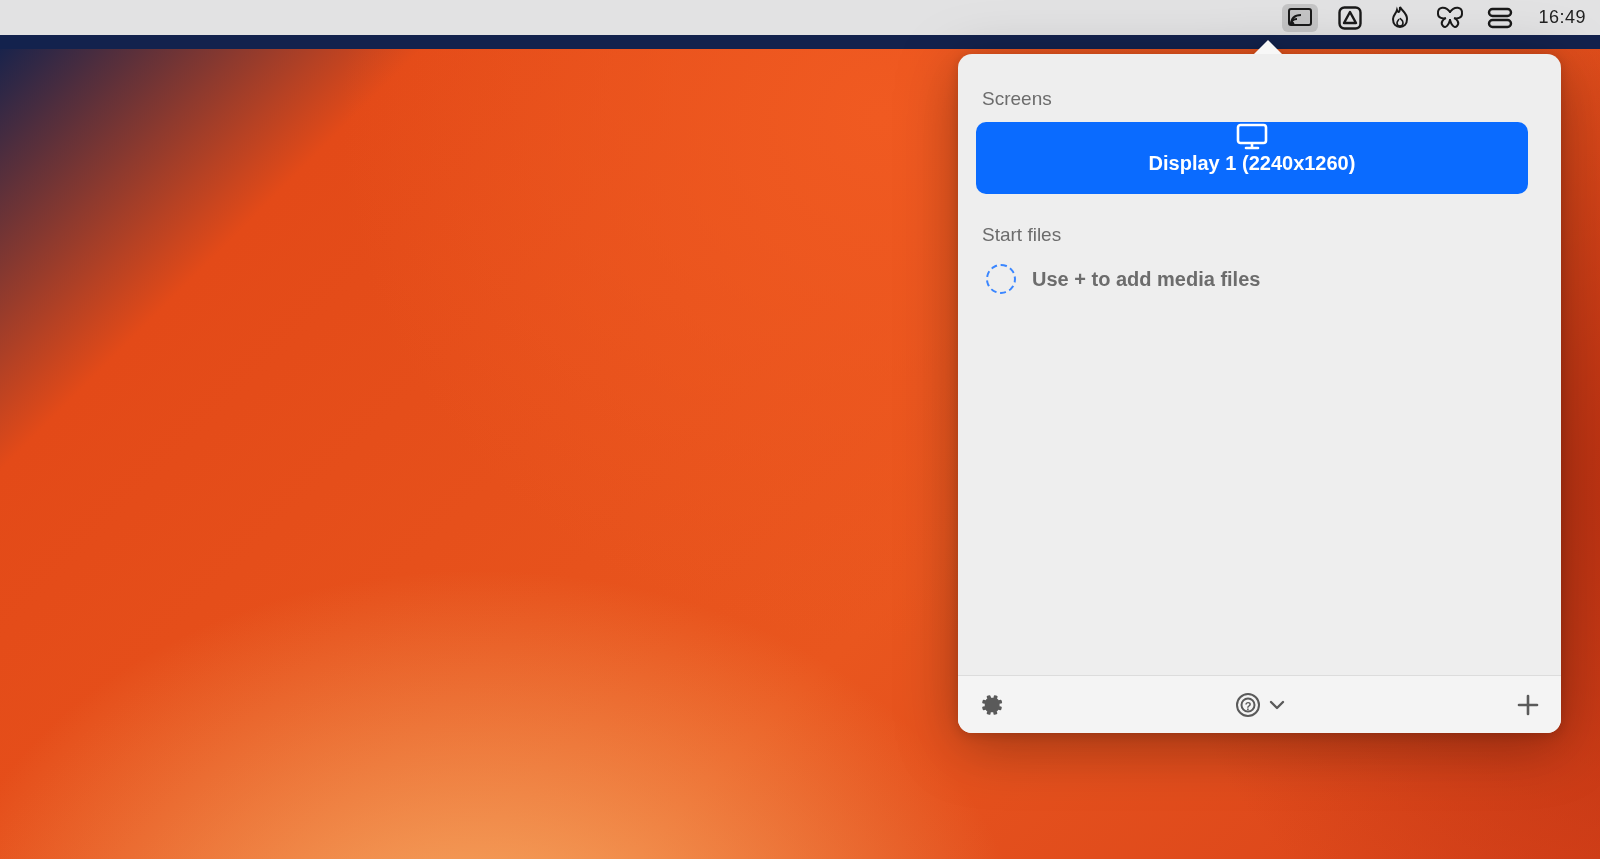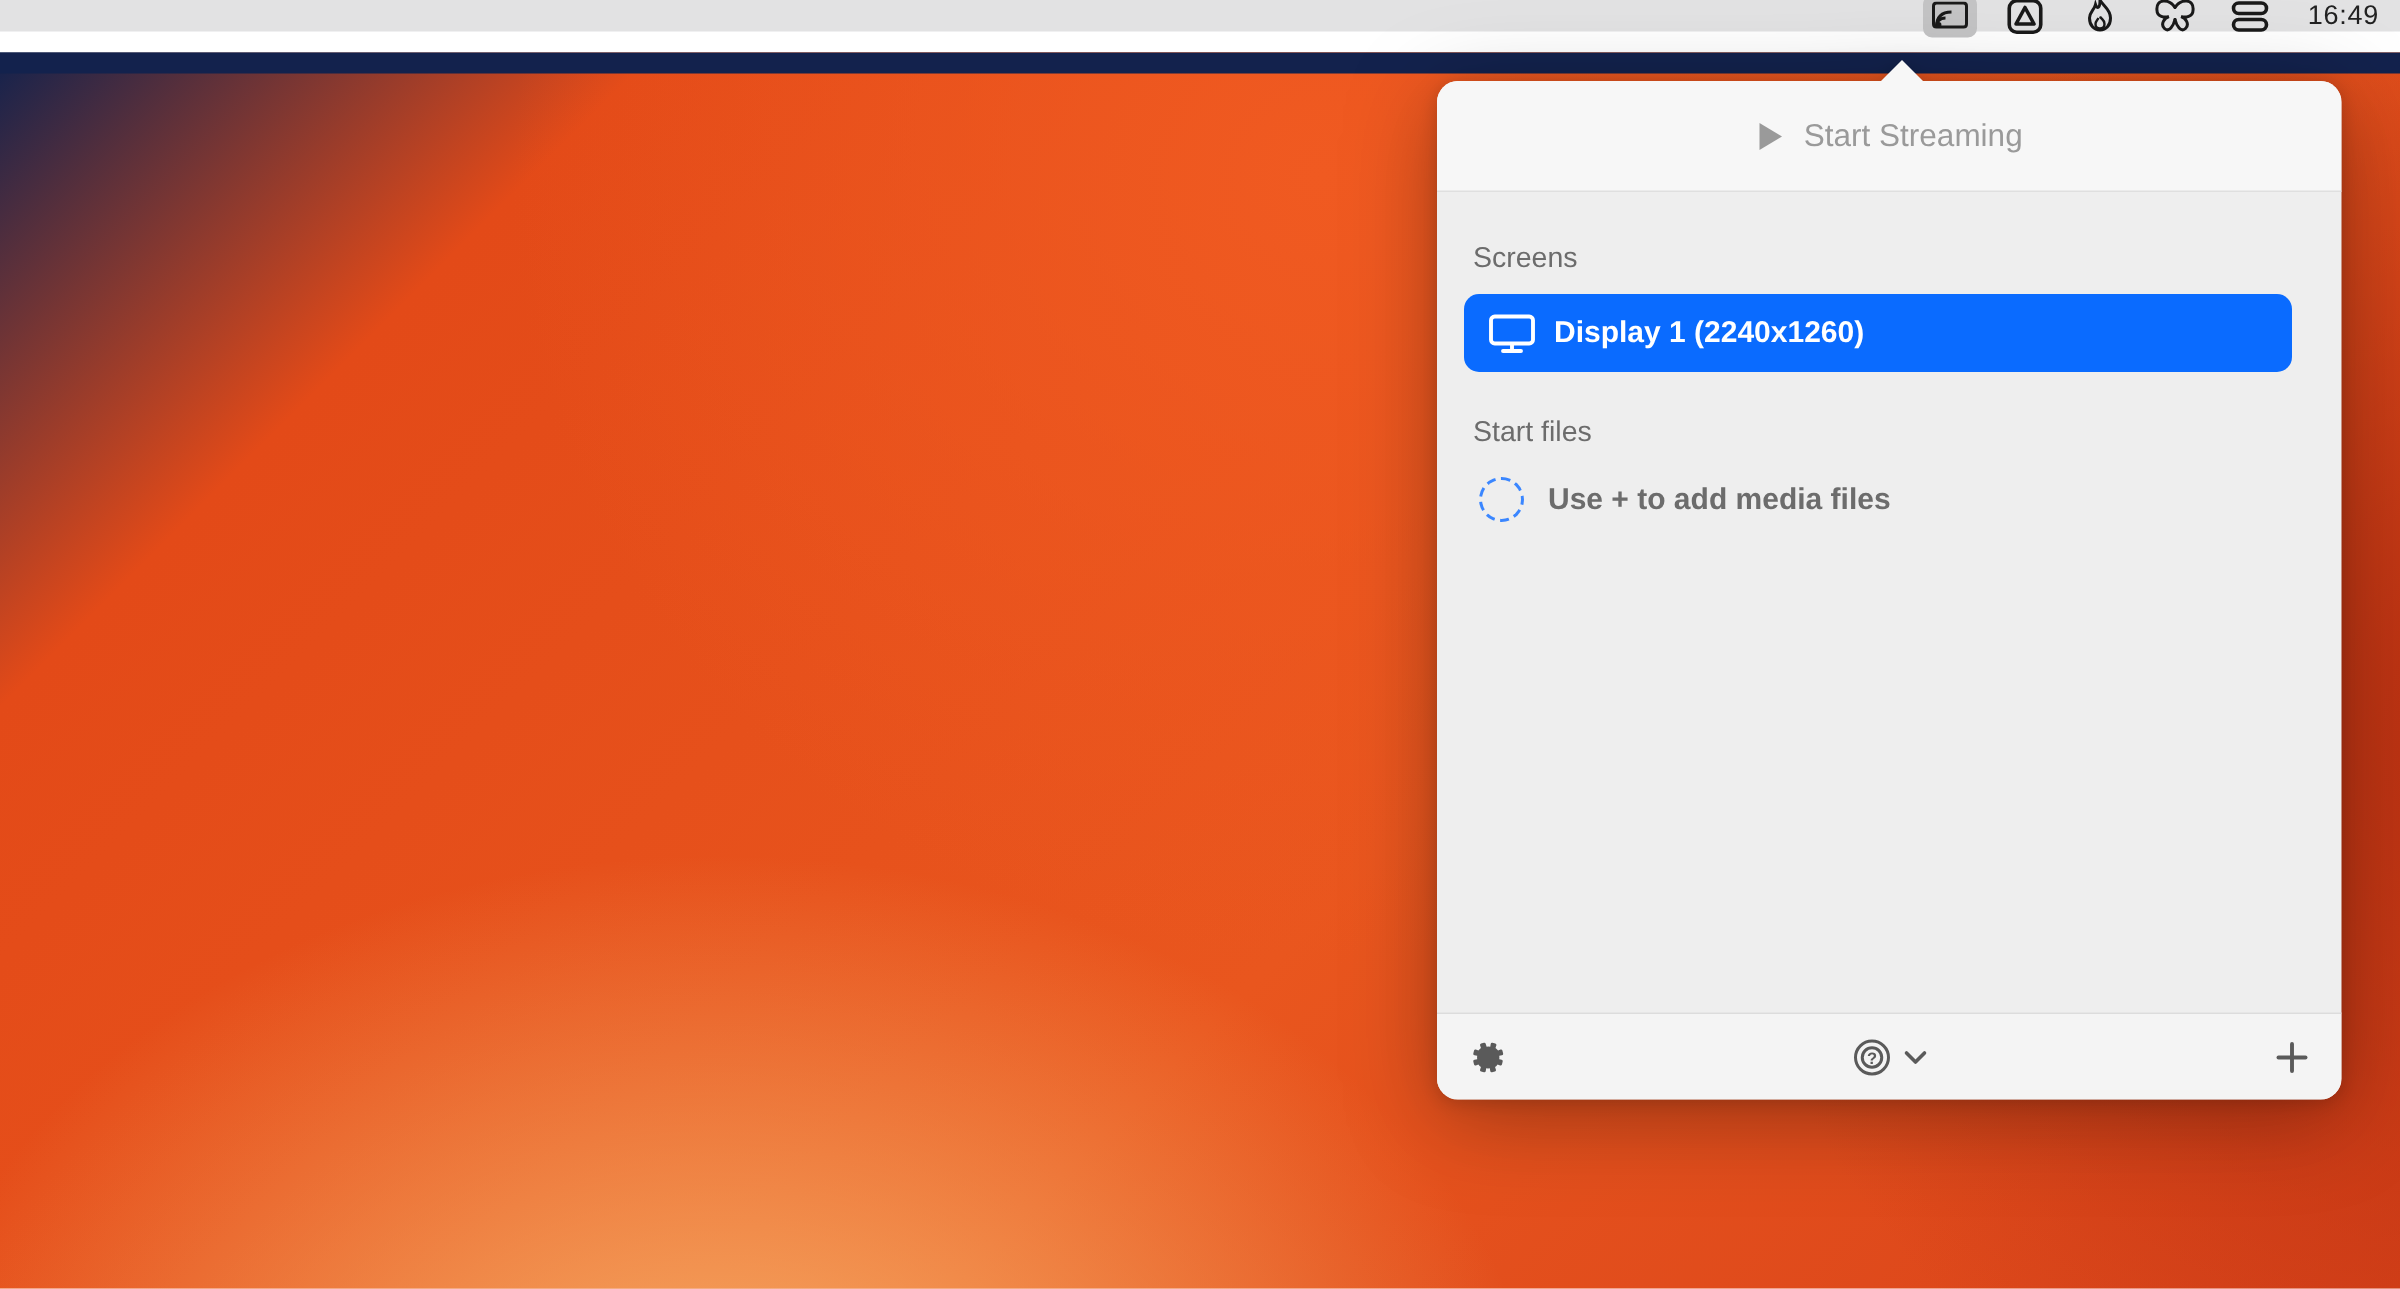--- a/index.html
+++ b/index.html
@@ -1,19 +1,19 @@
 <!DOCTYPE html>
 <html><head>
   <meta charset="utf-8">
   <style>
     * { margin: 0; padding: 0; box-sizing: border-box; }
     html, body { width: 1600px; height: 859px; overflow: hidden; font-family: -apple-system, "Helvetica Neue", Arial, sans-serif; }
 
     .menubar {
-      height: 21px;
+      height: 35px;
       background: #e2e2e3;
       display: flex;
       justify-content: flex-end;
       align-items: center;
       padding-right: 14px;
       gap: 14px;
       position: relative;
       z-index: 20;
     }
     .menubar .menu-icon {
@@ -102,30 +102,31 @@
       display: flex;
       flex-direction: column;
     }
     .section-label {
       font-size: 19px;
       color: #6c6c6c;
       padding: 14px 6px 12px 6px;
       font-weight: 400;
     }
     .screen-row {
-      height: 52px;
+      height: 72px;
       border-radius: 10px;
       background: #0a6bff;
       display: flex;
       align-items: center;
-      gap: 12px;
+      gap: 2px;
       padding: 0 16px;
       color: #ffffff;
       font-size: 20px;
       font-weight: 600;
+      flex-direction: column;
     }
     .media-placeholder-row {
       display: flex;
       align-items: center;
       gap: 16px;
       padding: 6px 10px;
       color: #6c6c6c;
       font-size: 20px;
       font-weight: 700;
     }
@@ -191,28 +192,20 @@
   <span class="clock">16:49</span>
 </div>
 
 <div class="desktop"></div>
 <div class="desktop-strip"></div>
 
 <div class="popover-wrap">
   <div class="popover-arrow"></div>
   <div class="popover">
 
-    <div class="popover-header">
-      <span>
-        <svg width="18" height="20" viewBox="0 0 18 20">
-            <path d="M2 1 L17 10 L2 19 Z" fill="#9a9a9a"></path>
-          </svg>
-      </span>
-      <span>Start Streaming</span>
-    </div>
 
     <div class="popover-body">
       <div class="section-label">Screens</div>
 
       <div class="screen-row">
         <span>
           <svg width="32" height="28" viewBox="0 0 32 28">
             <rect x="2" y="3" width="28" height="18" rx="2.5" fill="none" stroke="#ffffff" stroke-width="2.6"></rect>
             <line x1="10" y1="26" x2="22" y2="26" stroke="#ffffff" stroke-width="2.6" stroke-linecap="round"></line>
             <line x1="16" y1="21" x2="16" y2="25" stroke="#ffffff" stroke-width="2.6"></line>

